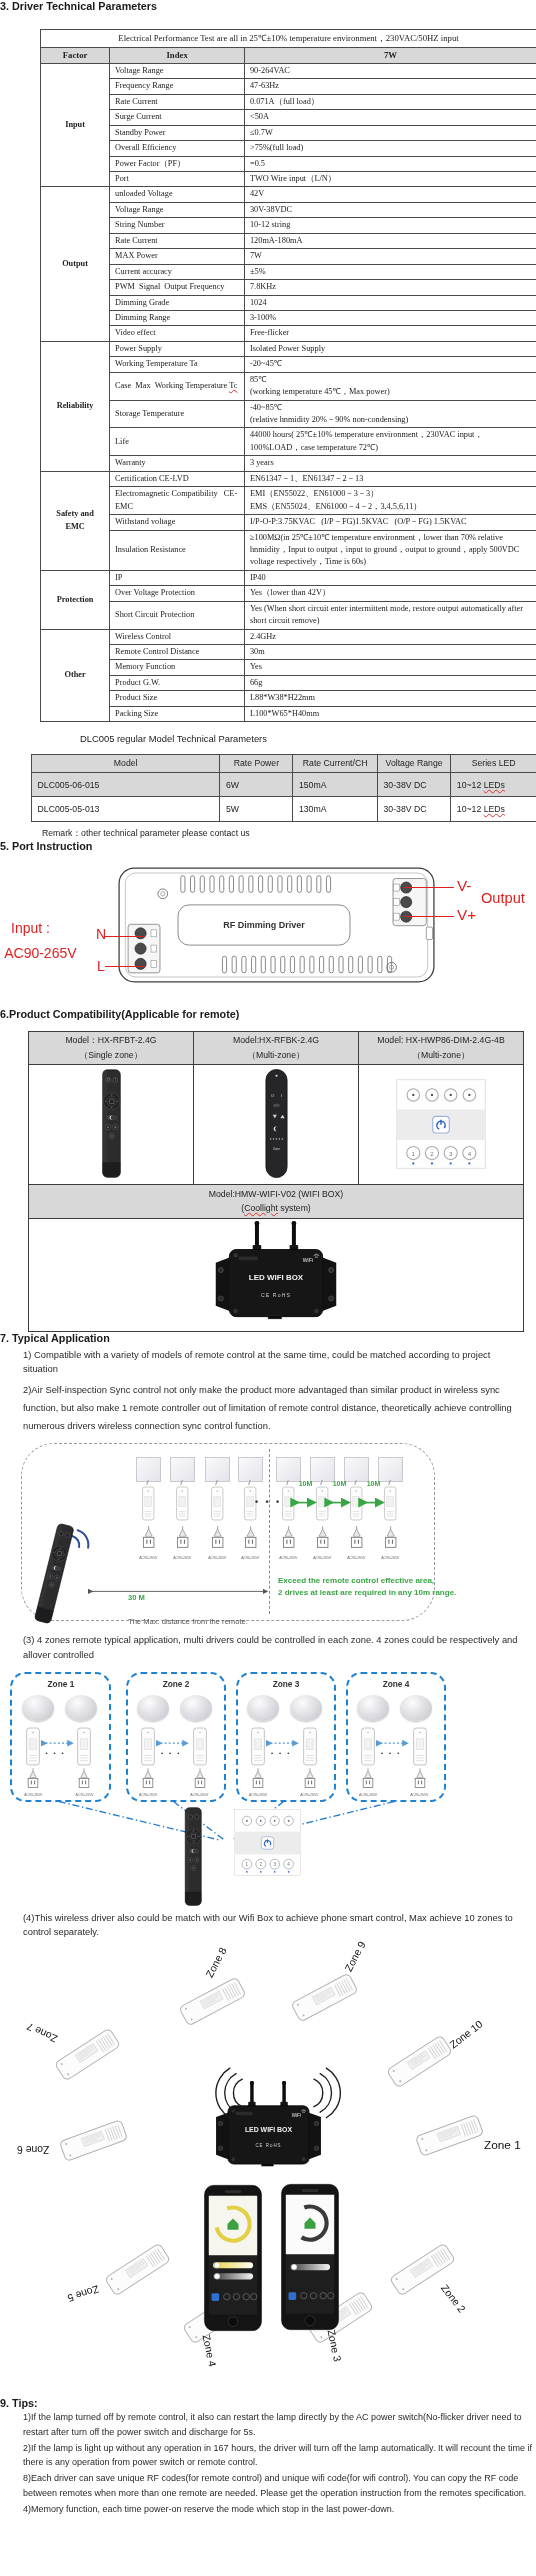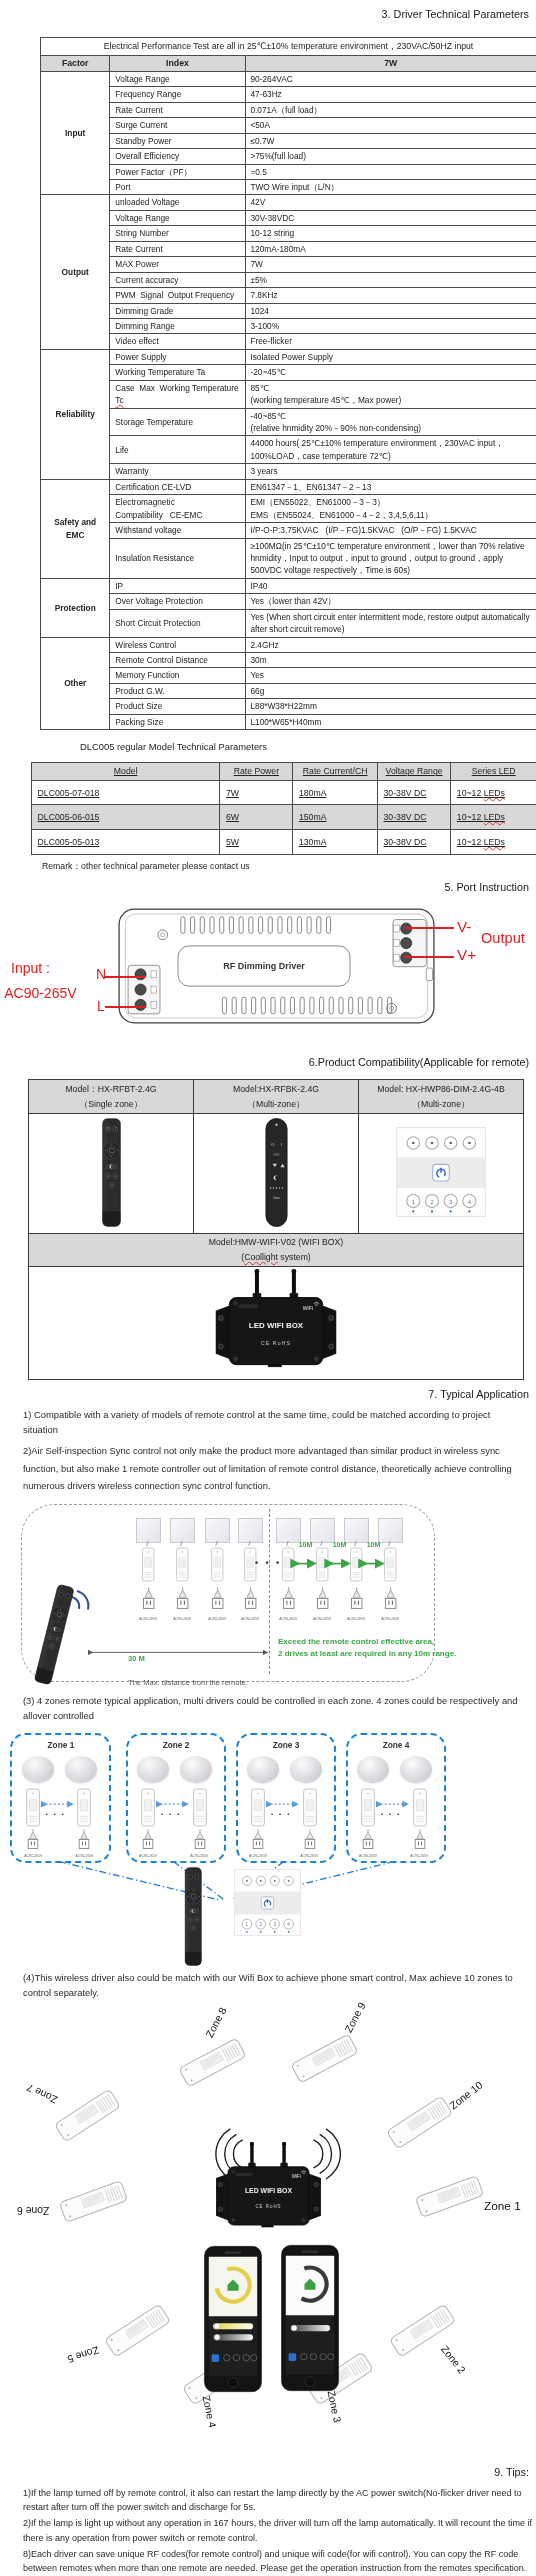--- a/index.html
+++ b/index.html
@@ -1,40 +1,40 @@
 <!DOCTYPE html>
 <html style="font-size:11px"><head>
 <meta charset="utf-8">
 <style>
   html,body{margin:0;padding:0;background:#fff;}
   body{font-family:"Liberation Sans","DejaVu Sans",sans-serif;color:#222;}
   #page{position:relative;width:537px;min-height:2576px;background:#fff;overflow:hidden;}
   .wavy{text-decoration:underline wavy #e03030;text-decoration-thickness:0.7px;text-underline-offset:1.4px;}
 
-  h2.sec{font-size:10.8px;font-weight:normal;color:#1a1a1a;margin:8px;text-align:right;}
+  h2.sec{font-size:10.8px;font-weight:bold;color:#1a1a1a;margin:0;}
   .s3{margin:7px 0 0 8.3px;}
   .s4{margin:32px 0 0 23.6px;}
   .s5{margin:21px 0 0 23.6px;}
   .s6{margin:30.5px 0 0 21px;}
   .s7{margin:18px 0 0 21px;}
   .s9{margin:18px 0 0 21px;}
   .sub{font-size:9.4px;margin:11px 0 5.6px 80px;}
 
   
-  table.tech{border-collapse:collapse;margin:16.7px 0 0 40px;font-size:8.3px;}
+  table.tech{border-collapse:collapse;margin:16.7px 0 0 40px;font-size:8.3px;font-family:Liberation Serif, serif;}
   table.tech td,table.tech th{border:0.7px solid #4a4a4a;padding:1px 4.9px;vertical-align:middle;line-height:1.5;}
   table.tech .cap{text-align:center;font-size:8.7px;padding:2.1px 2.8px;}
   table.tech th{background:#d8d8d8;font-size:8.7px;}
   td.factor{font-weight:bold;text-align:center;width:60px;background:#fff;margin-top:32px;}
   td.lbl{width:128px;white-space:pre-line;}
   td.val{width:297px;white-space:pre-line;}
 
   
   table.model{border-collapse:collapse;margin:9.7px 0 0 31px;font-size:8.7px;}
-  table.model td,table.model th{border:0.7px solid #4a4a4a;padding:1.4px 5.6px;height:21px;text-align:left;text-decoration:underline;}
+  table.model td,table.model th{border:0.7px solid #4a4a4a;padding:1.4px 5.6px;height:21px;text-align:left;}
   table.model th{background:#d8d8d8;text-align:center;height:14px;font-weight:normal;}
   table.model tr.alt td{background:#d8d8d8;}
   .remark{font-size:8.7px;margin:5.6px 0 0 42px;}
 
   
   .portwrap{position:relative;width:537px;height:146px;margin-top:9.7px;}
   .red{position:absolute;color:#e02020;font-weight:normal;}
   .redline{position:absolute;height:1.4px;background:#e02020;}
 
   
@@ -397,27 +397,20 @@
 
   <table class="model">
     <tbody>
     <tr>
       <th style="width:189px">Model</th>
       <th style="width:64px">Rate Power</th>
       <th style="width:75px">Rate Current/CH</th>
       <th style="width:64px">Voltage Range</th>
       <th style="width:78px">Series LED</th>
     </tr>
-    <tr>
-      <td>DLC005-07-018</td>
-      <td>7W</td>
-      <td>180mA</td>
-      <td>30-38V DC</td>
-      <td><span>10~12 </span><span class="wavy">LEDs</span></td>
-    </tr>
     <tr class="alt">
       <td>DLC005-06-015</td>
       <td>6W</td>
       <td>150mA</td>
       <td>30-38V DC</td>
       <td><span>10~12 </span><span class="wavy">LEDs</span></td>
     </tr>
     <tr>
       <td>DLC005-05-013</td>
       <td>5W</td>

